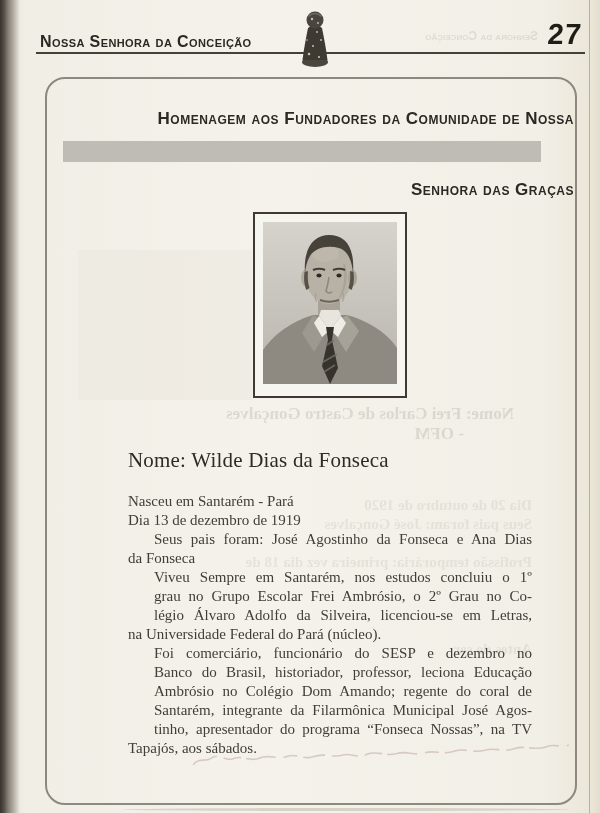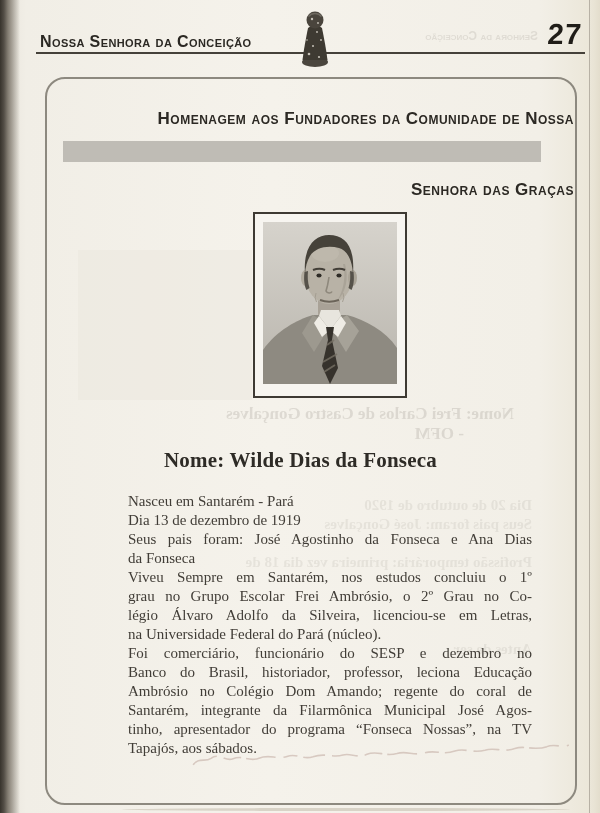--- a/index.html
+++ b/index.html
@@ -44,25 +44,25 @@
   .title-line2{top:140px;margin-top:40px;}
   .title-bar{left:63px;top:141px;width:478px;height:21px;background:#bfbcb5;z-index:2;}
 
   
   .photo-frame{left:253px;top:212px;width:154px;height:186px;border:2px solid #3e3a33;
     background:#f7f5f0;box-sizing:border-box;padding:8px;z-index:3;}
   .photo-frame svg{display:block;}
 
   
   .name-heading{left:128px;top:448px;font-family:"Liberation Serif",serif;font-size:21px;
-    font-weight:bold;color:#2e2b26;letter-spacing:.2px;z-index:3;margin-left:36px;}
+    font-weight:normal;color:#2e2b26;letter-spacing:.2px;z-index:3;}
   .body-text{left:128px;top:492px;width:404px;font-family:"Liberation Serif",serif;
     font-size:15px;line-height:19px;color:#413d37;z-index:3;}
   .body-line{height:19px;}
-  .body-line.just{text-align:justify;text-align-last:justify;}
+  .body-line.just{text-align:justify;text-align-last:justify;margin-left:26px;}
 
   .handwriting{left:185px;top:742px;z-index:1;opacity:.7;transform:rotate(-1.5deg);}
 </style>
 </head>
 <body>
 
 <div class="page">
 
   <div class="bleed-layer">
       <div class="bleed bleed-sans" style="left: 398px; top: 29px; width: 140px; font-size: 12px; opacity: 0.14;">Senhora da Conceição</div>

